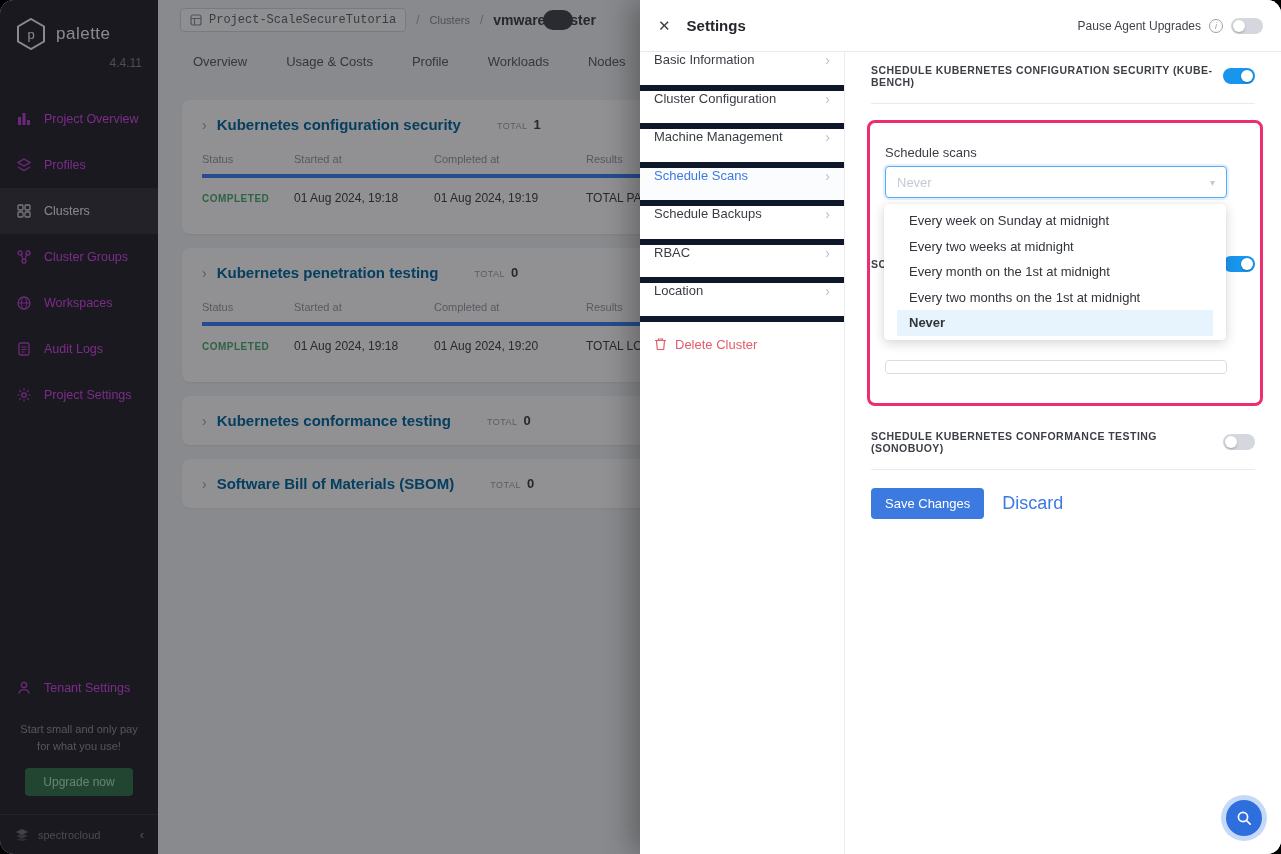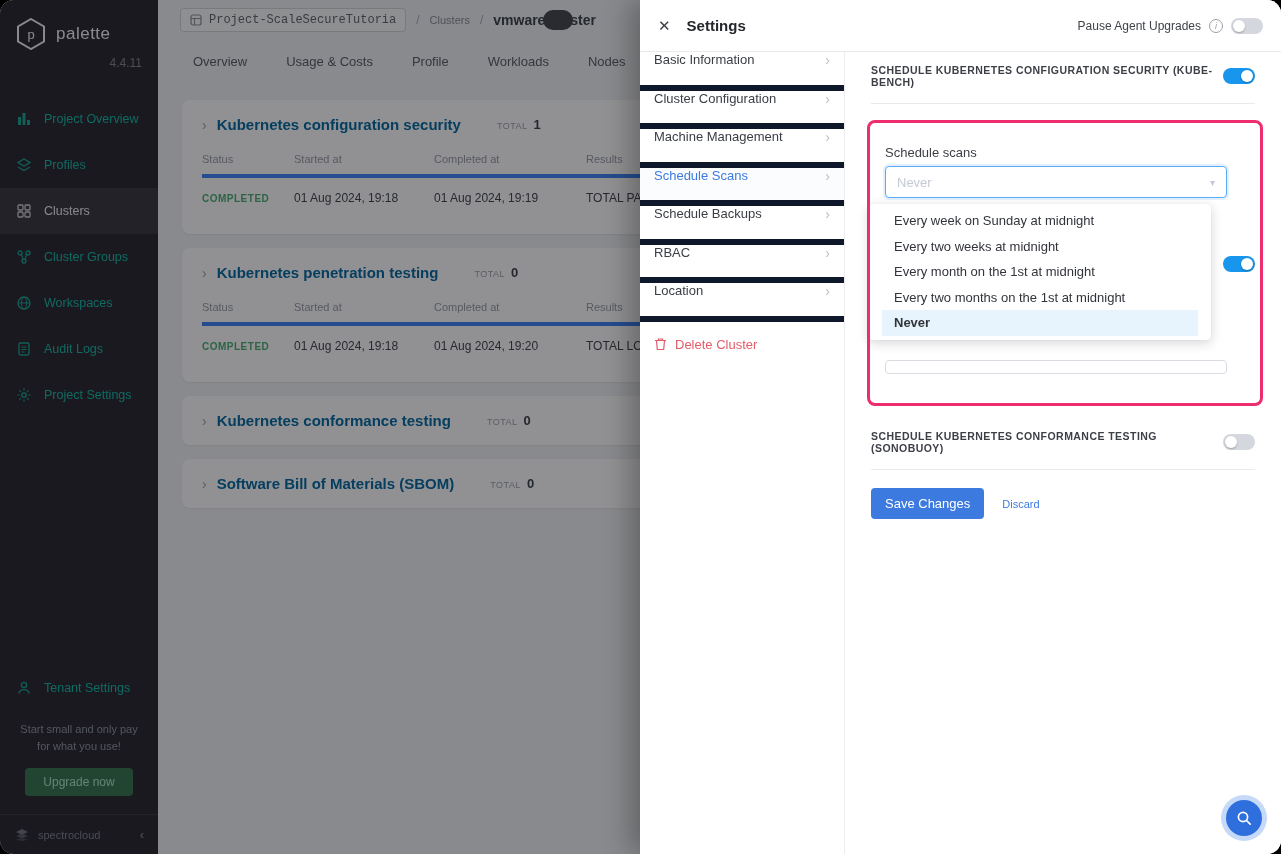--- a/index.html
+++ b/index.html
@@ -8,21 +8,21 @@
             border-radius:14px; overflow:hidden; background:#f1f2f4; }
 
   
   .sidebar { position:absolute; left:0; top:0; bottom:0; width:158px;
              background:#26262c; display:flex; flex-direction:column; z-index:10; }
   .logo-row { display:flex; align-items:center; gap:10px; padding:18px 16px 2px; color:#fff; }
   .logo-text { font-size:17px; letter-spacing:.5px; color:#f2f2f5; font-weight:500; }
   .version { padding:4px 16px 8px; font-size:12px; color:#83838c;text-align:right; }
   .side-nav { margin-top:18px; }
   .side-item { display:flex; align-items:center; gap:12px; padding:15px 16px;
-               color:#14b8a6; font-size:12.5px; cursor:pointer; }
+               color:#d946ef; font-size:12.5px; cursor:pointer; }
   .side-item svg { flex:0 0 auto; opacity:.85; }
   .side-item.active { background:#35353d; color:#ececf1; }
   .side-bottom { margin-top:auto; }
   .promo { padding:10px 12px 4px; text-align:center; font-size:11px; line-height:1.5;
            color:#8f95a0; }
   .upgrade-btn { display:block; margin:10px auto 18px; background:#35754f; color:#aee4c5;
                  border:none; border-radius:4px; padding:7px 18px; font-size:12px;
                  font-family:inherit; cursor:pointer; }
   .side-footer { border-top:1px solid rgba(255,255,255,.08); padding:12px 14px;
                  display:flex; align-items:center; gap:8px; color:#7e838d; font-size:11px; }
@@ -98,34 +98,34 @@
 
   .schedule-label { position:absolute; left:40px; top:93px; font-size:13px; color:#3b3e45; }
   .select-box { position:absolute; left:40px; top:114px; width:342px; height:32px;
                 border:1px solid #5aabf7; border-radius:4px; background:#fff;
                 box-shadow:0 0 0 2px rgba(64,150,245,.14); display:flex; align-items:center;
                 padding:0 11px; cursor:pointer; z-index:2; }
   .select-placeholder { font-size:13px; color:#c4c9d4; }
   .select-caret { margin-left:auto; font-size:10px; color:#c4c9d4; }
   .select-sliver { position:absolute; left:40px; top:308px; width:342px; height:14px;
                    border:1px solid #d9dce2; border-radius:4px; background:#fff; z-index:0; }
-  .dropdown { position:absolute; left:24px; top:152px; width:342px; z-index:3;
+  .dropdown { position:absolute; left:39px; top:152px; width:342px; z-index:3;
               background:#fff; border-radius:4px; padding:4px 13px;
               box-shadow:0 3px 12px rgba(16,24,40,.18), 0 0 1px rgba(0,0,0,.12); }
   .option { height:25.5px; line-height:25.5px; padding:0 12px; font-size:13px;
             color:#31343b; white-space:nowrap; cursor:pointer; }
   .option.selected { font-weight:700; background:#e7f4fd; }
 
   .annotation-box { position:absolute; left:22px; top:68px; width:396px; height:286px;
                     border:3px solid #ee2d6f; border-radius:8px; z-index:6; pointer-events:none; }
 
   .actions { position:absolute; left:26px; top:436px; display:flex; align-items:center; gap:18px; }
   .save-btn { background:#3d7ae0; color:#fff; border:none; border-radius:4px;
               padding:8px 14px; font-size:13px; font-family:inherit; cursor:pointer; }
-  .discard-link { color:#3d7ae0; font-size:11px; font-weight:500; cursor:pointer; }
+  .discard-link { color:#3d7ae0; font-size:18px; font-weight:500; cursor:pointer; }
 
   .help-fab { position:absolute; right:19px; bottom:18px; width:36px; height:36px;
               border-radius:50%; background:#2f6fdd; border:none; cursor:pointer;
               display:flex; align-items:center; justify-content:center;
               box-shadow:0 0 0 5px rgba(92,146,235,.35); z-index:60; }
 </style>
 </head>
 <body>
 
 <div class="screen">

